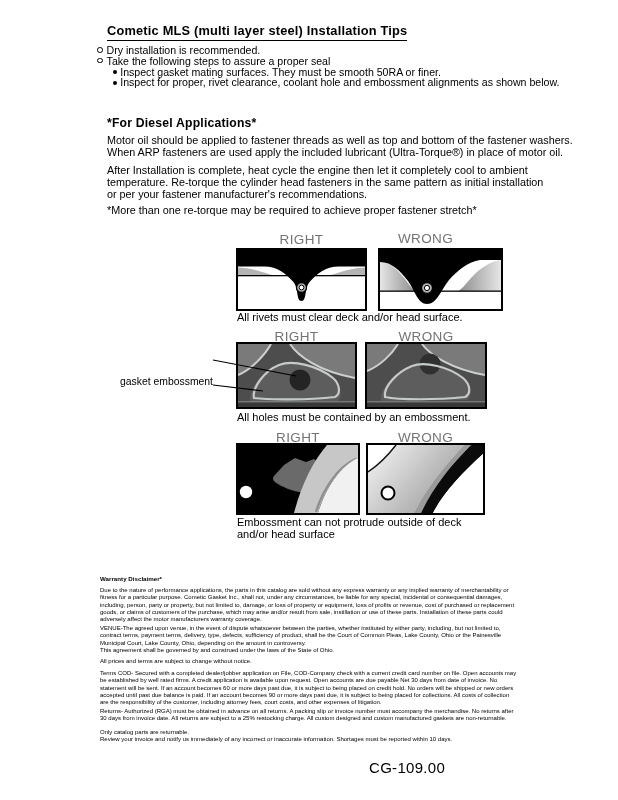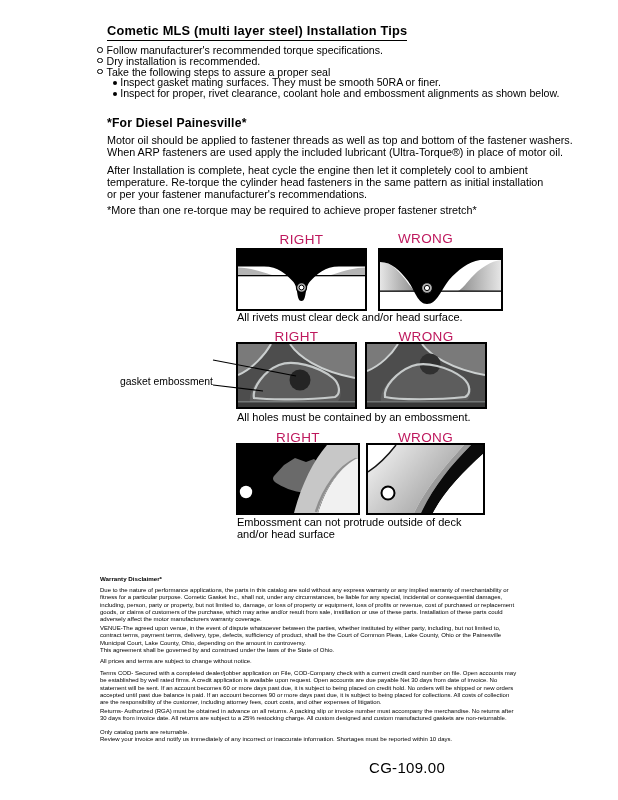--- a/index.html
+++ b/index.html
@@ -26,48 +26,47 @@
     display:inline-block; width:4.2px; height:4.2px; background:#000;
     border-radius:50%; margin-right:3px; vertical-align:1.5px;
   }
 
   .diesel-heading { left:107px; top:116px; font-size:12.2px; font-weight:bold; letter-spacing:0.2px; }
   .body-par { left:107px; width:470px; font-size:10.8px; line-height:12.2px; white-space:pre-line; }
   .p1 { top:134px; }
   .p2 { top:164px; }
   .p3 { top:204px; }
 
-  .flabel { font-size:13.5px; letter-spacing:0.4px; text-align:center; color:#be185d; }
+  .flabel { font-size:13.5px; letter-spacing:0.4px; text-align:center; color:#737373; }
   .fig-box { border:2px solid #000; line-height:0; background:#fff; }
   .fig-box svg { display:block; }
   .fig-caption { font-size:11px; line-height:11.6px; white-space:pre-line; }
 
   .ann { width:120px; text-align:right; font-size:10.4px; line-height:10.4px; white-space:pre-line; }
 
   .fine { left:100px; width:462px; font-size:6px; line-height:7.3px; white-space:pre-line; }
   .fine-heading { font-weight:bold; font-size:6.2px; }
 
   .page-number { left:369px; top:759px; font-size:15px; letter-spacing:0.3px; }
 </style>
 </head>
 <body>
 
 <div class="page">
 
   <div class="abs title">Cometic MLS (multi layer steel) Installation Tips</div>
 
   <div class="abs tips">
-    <div class="tip-row"><span class="obullet"></span><span>Follow manufacturer's recommended torque specifications.</span></div>
     <div class="tip-row"><span class="obullet"></span><span>Dry installation is recommended.</span></div>
     <div class="tip-row"><span class="obullet"></span><span>Take the following steps to assure a proper seal</span></div>
     <div class="tip-row sub"><span class="dbullet"></span><span>Inspect gasket mating surfaces.  They must be smooth 50RA or finer.</span></div>
     <div class="tip-row sub"><span class="dbullet"></span><span>Inspect for proper, rivet clearance, coolant hole and embossment alignments as shown below.</span></div>
   </div>
 
-  <div class="abs diesel-heading">*For Diesel Painesville*</div>
+  <div class="abs diesel-heading">*For Diesel Applications*</div>
   <div class="abs body-par p2">After Installation is complete, heat cycle the engine then let it completely cool to ambient
 temperature. Re-torque the cylinder head fasteners in the same pattern as initial installation
 or per your fastener manufacturer's recommendations.</div>
   <div class="abs body-par p1">Motor oil should be applied to fastener threads as well as top and bottom of the fastener washers.
 When ARP fasteners are used apply the included lubricant (Ultra-Torque®) in place of motor oil.</div>
   <div class="abs body-par p3">*More than one re-torque may be required to achieve proper fastener stretch*</div>
 
   <div class="abs flabel" style="left:236px; top:232px; width:131px;">RIGHT</div>
   <div class="abs flabel" style="left:363px; top:231px; width:125px;">WRONG</div>
 

